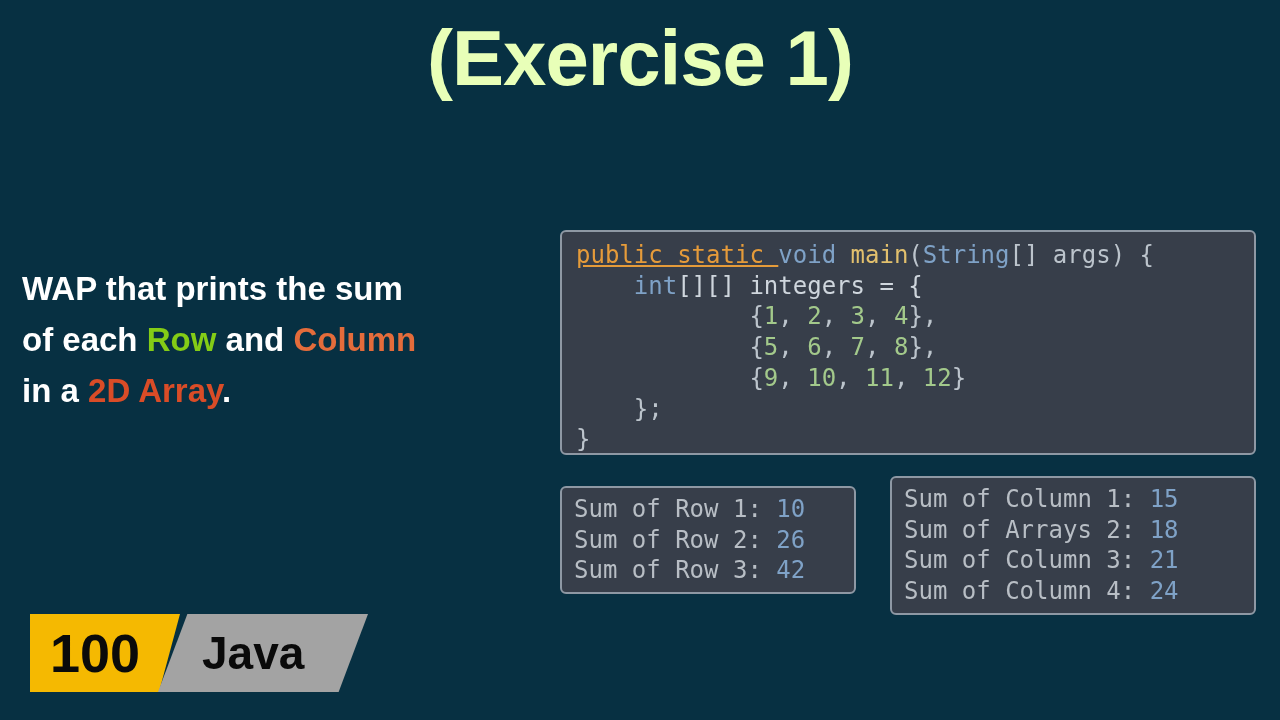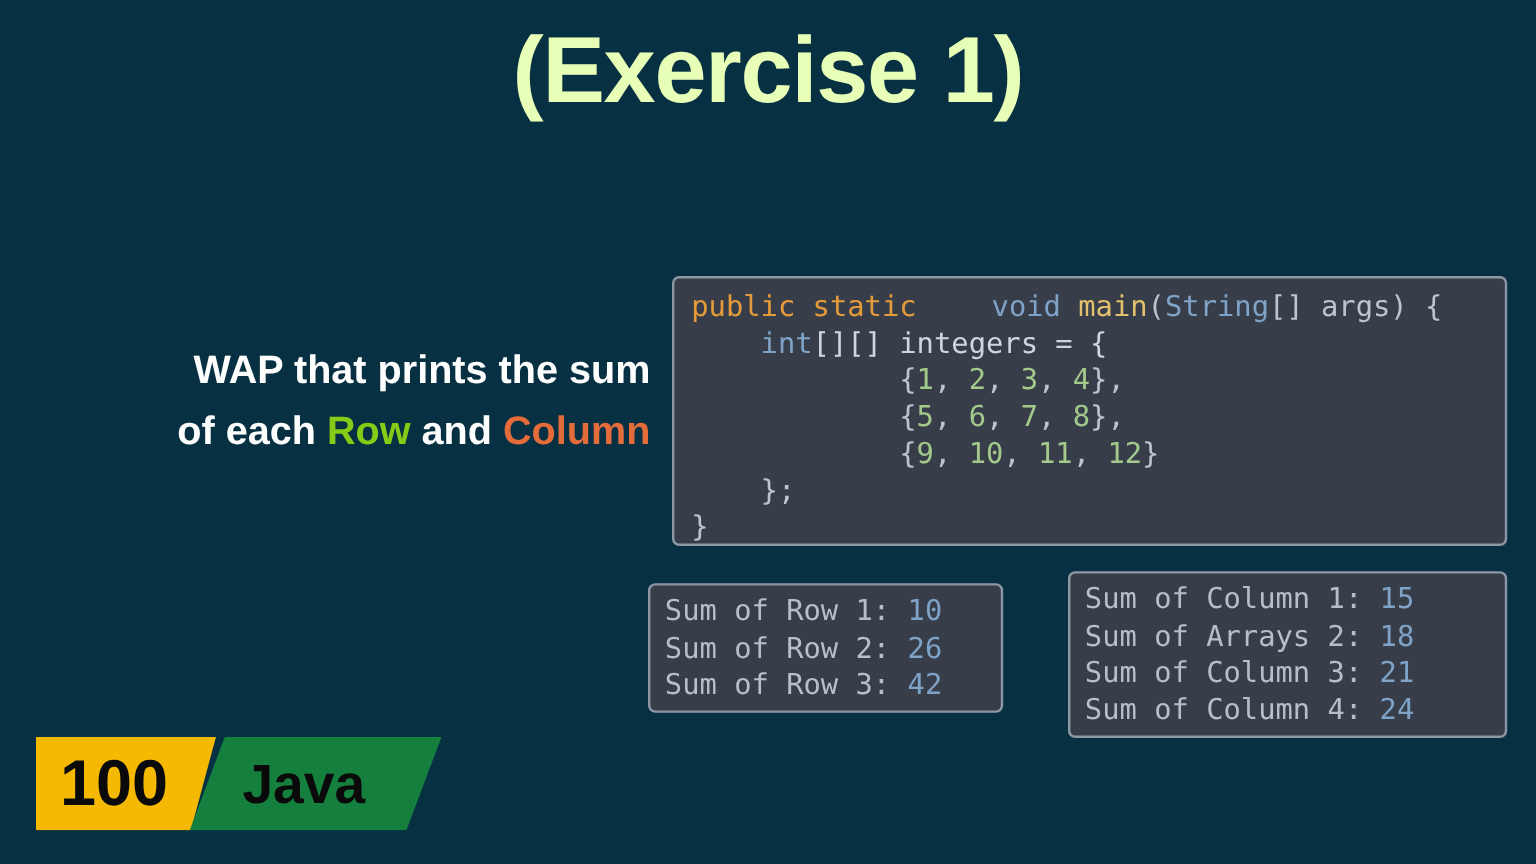--- a/index.html
+++ b/index.html
@@ -24,50 +24,50 @@
   .content {
     position: absolute;
     top: 230px;
     left: 0;
     width: 1280px;
     height: 490px;
   }
   .prompt {
     position: absolute;
     left: 22px;
-    top: 52px;
+    top: 33px;
     width: 520px;
     color: #fff;
     font-size: 33px;
     font-weight: 700;
-    text-align: right;
+    text-align: left;
     line-height: 1.55;
   }
   .prompt .hl-row    { color: #84cc16; }
   .prompt .hl-col    { color: #e46c3b; }
   .prompt .hl-2d     { color: #d94c27; }
 
   .codebox {
     position: absolute;
     background: #373e4a;
     border: 2px solid #8e98a4;
     border-radius: 6px;
     font-family: "Consolas", "Menlo", monospace;
     font-size: 24px;
     line-height: 1.28;
     color: #d0d6dd;
     padding: 8px 14px;
     white-space: pre;
   }
   .code-main { left: 560px; top: 0; width: 696px; height: 225px; }
-  .code-rows { left: 540px; top: 256px; width: 296px; font-size: 24px; padding: 6px 12px; }
+  .code-rows { left: 560px; top: 256px; width: 296px; font-size: 24px; padding: 6px 12px; }
   .code-cols { left: 890px; top: 246px; width: 366px; font-size: 24px; padding: 6px 12px; }
 
-  .kw-mod    { color: #e59b3a; }   
-  .kw-void   { color: #7fa2c7; margin-left: 48px; }   
+  .kw-mod    { color: #e59b3a; text-decoration: underline; }   
+  .kw-void   { color: #7fa2c7; }   
   .kw-main   { color: #e2c06d; }   
   .kw-type   { color: #7fa2c7; }   
   .ident     { color: #cfd6dd; }
   .num       { color: #a3c98b; }
   .punct     { color: #bcc4cc; }
   .out-label { color: #b8bec5; }
   .out-val   { color: #7fa2c7; }
 
   .badge-wrap {
     position: absolute;
@@ -82,21 +82,21 @@
     color: #0a0a0a;
     font-weight: 900;
     font-size: 54px;
     padding: 4px 16px 4px 20px;
     display: flex;
     align-items: center;
     clip-path: polygon(0 0, 100% 0, 86% 100%, 0 100%);
     width: 150px;
   }
   .badge-lang {
-    background: #15803d;
+    background: #a3a3a3;
     color: #0a0a0a;
     font-weight: 800;
     font-size: 46px;
     padding: 6px 34px 6px 44px;
     margin-left: -22px;
     display: flex;
     align-items: center;
     clip-path: polygon(14% 0, 100% 0, 86% 100%, 0 100%);
     width: 210px;
   }
@@ -106,20 +106,21 @@
 
 <div class="title">
   <div class="line2">(Exercise 1)</div>
 </div>
 
 <div class="content">
 
   <div class="prompt">
     <div>WAP that prints the sum</div>
     <div><span>of each </span><span class="hl-row">Row</span><span> and </span><span class="hl-col">Column</span></div>
+    <div><span>in a </span><span class="hl-2d">2D Array</span><span>.</span></div>
   </div>
 
   <div class="codebox code-main"><span class="kw-mod">public static </span><span class="kw-void">void </span><span class="kw-main">main</span><span class="punct">(</span><span class="kw-type">String</span><span class="punct">[] args) {</span>
 <span class="kw-type">    int</span><span class="ident">[][] integers = {</span>
 <span class="punct">            {</span><span class="num">1</span><span class="punct">, </span><span class="num">2</span><span class="punct">, </span><span class="num">3</span><span class="punct">, </span><span class="num">4</span><span class="punct">},</span>
 <span class="punct">            {</span><span class="num">5</span><span class="punct">, </span><span class="num">6</span><span class="punct">, </span><span class="num">7</span><span class="punct">, </span><span class="num">8</span><span class="punct">},</span>
 <span class="punct">            {</span><span class="num">9</span><span class="punct">, </span><span class="num">10</span><span class="punct">, </span><span class="num">11</span><span class="punct">, </span><span class="num">12</span><span class="punct">}</span>
 <span class="punct">    };</span>
 <span class="punct">}</span></div>
 

